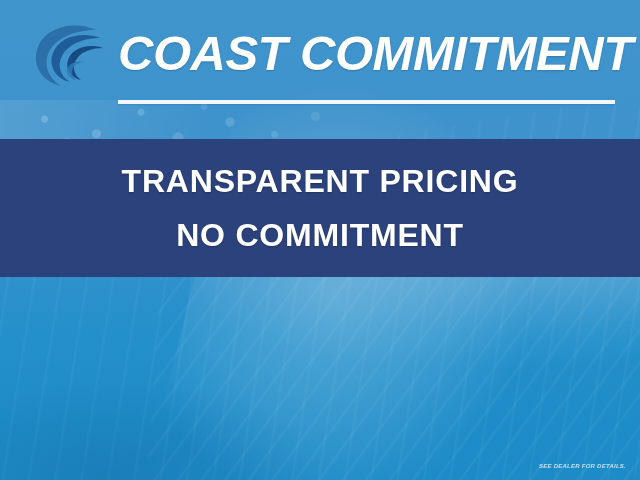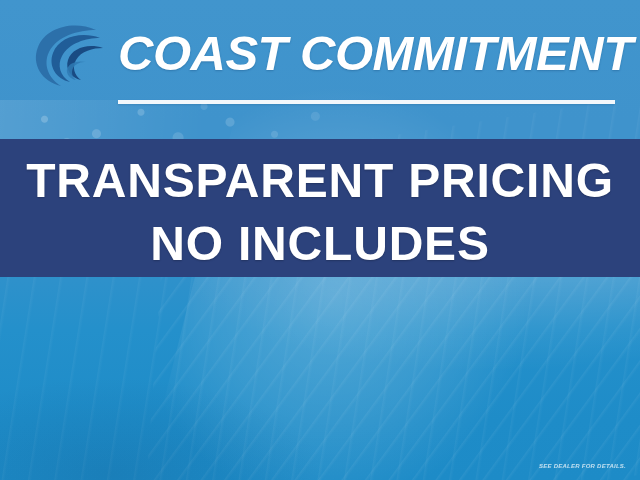--- a/index.html
+++ b/index.html
@@ -202,26 +202,25 @@
     display: flex;
     flex-direction: column;
     align-items: center;
     justify-content: center;
   }
 
   .navy-line {
     color: #ffffff;
     font-family: "Liberation Sans", sans-serif;
     font-weight: bold;
-    font-size: 48px;
+    font-size: 32px;
     line-height: 54px;
     letter-spacing: 0.8px;
     white-space: nowrap;
     text-shadow: 0 1px 2px rgba(0,0,0,0.22);
-    margin-top: 9px;
   }
 
   
   .promo {
     position: absolute;
     left: 0;
     top: 320px;
     width: 640px;
     height: 92px;
     display: flex;
@@ -305,19 +304,19 @@
       </svg>
     </div>
 
     <div class="brand-title">COAST COMMITMENT</div>
 
     <div class="header-rule"></div>
   </div>
 
   <div class="navy-band">
     <div class="navy-line">TRANSPARENT PRICING</div>
-    <div class="navy-line">NO INCLUDES</div>
+    <div class="navy-line">NO COMMITMENT</div>
   </div>
 
 
   <div class="disclaimer">SEE DEALER FOR DETAILS.</div>
 
 </div>
 
 </body></html>

